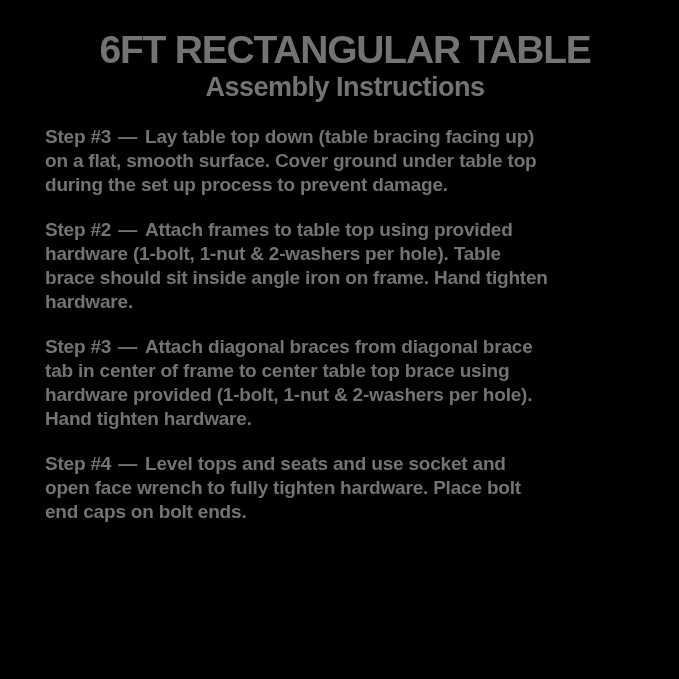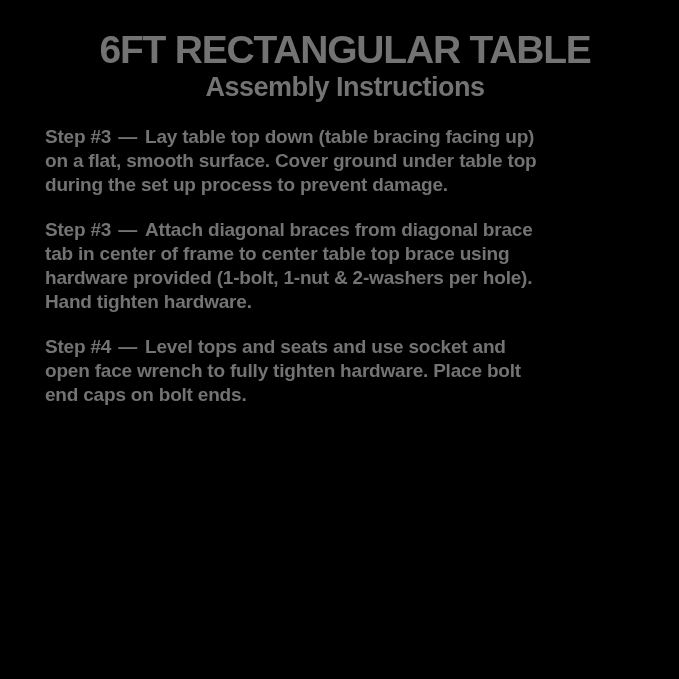--- a/index.html
+++ b/index.html
@@ -60,20 +60,24 @@
 
 <div class="poster">
   <h1 class="title">6FT RECTANGULAR TABLE</h1>
   <h2 class="subtitle">Assembly Instructions</h2>
 
   <div class="steps">
     <p class="step"><span class="step-label">Step #3</span><span class="step-sep">—</span><span class="step-text">Lay table top down (table bracing facing up)
 on a flat, smooth surface. Cover ground under table top
 during the set up process to prevent damage.</span></p>
 
+    <p class="step"><span class="step-label">Step #2</span><span class="step-sep">—</span><span class="step-text">Attach frames to table top using provided
+hardware (1-bolt, 1-nut &amp; 2-washers per hole). Table
+brace should sit inside angle iron on frame. Hand tighten
+hardware.</span></p>
 
     <p class="step"><span class="step-label">Step #3</span><span class="step-sep">—</span><span class="step-text">Attach diagonal braces from diagonal brace
 tab in center of frame to center table top brace using
 hardware provided (1-bolt, 1-nut &amp; 2-washers per hole).
 Hand tighten hardware.</span></p>
 
 
     <p class="step"><span class="step-label">Step #4</span><span class="step-sep">—</span><span class="step-text">Level tops and seats and use socket and
 open face wrench to fully tighten hardware. Place bolt
 end caps on bolt ends.</span></p>

